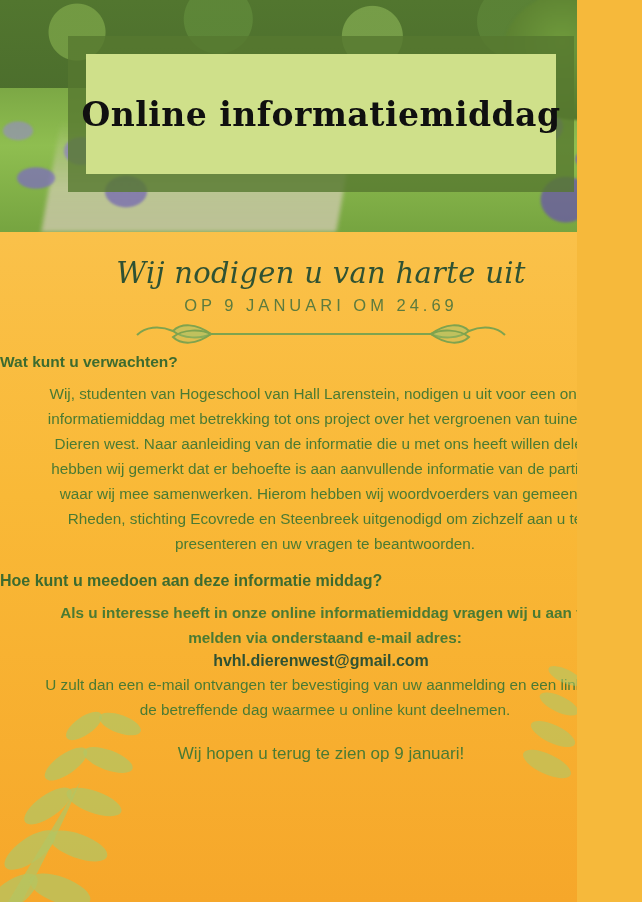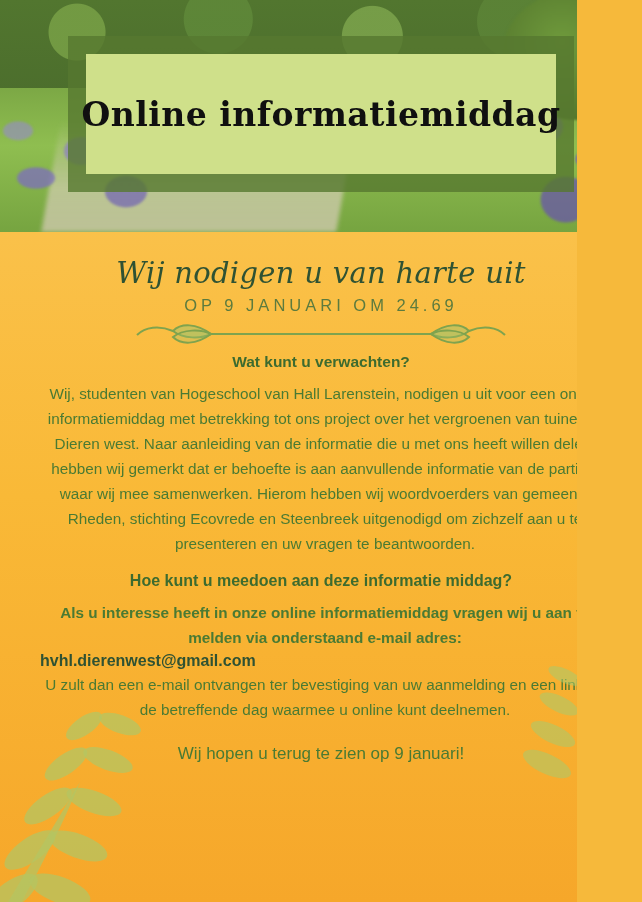--- a/index.html
+++ b/index.html
@@ -147,40 +147,41 @@
     margin-top: 6px;
   }
   .divider {
     position: relative;
     height: 34px;
     margin-top: 2px;
   }
   .divider svg { display: block; margin: 0 auto; }
 
   .section-head {
-    text-align: center;
+    text-align: left;
     font-weight: bold;
     font-size: 15.5px;
     color: #3d6b2f;
     margin: 2px 0 10px 0;
   }
   .section-head.second {
     margin-top: 16px;
     font-size: 16px;
   }
   .para {
     text-align: center;
     font-size: 15.3px;
     line-height: 25px;
     color: #4a7a33;
     padding: 0 28px;
     margin: 0 0 4px 8px;
   }
   .para.small-gap { margin-bottom: 0; font-weight: bold; }
   .email {
+    text-align: center;
     font-weight: bold;
     font-size: 16px;
     color: #2f5233;
     padding: 0 40px;
     margin: 2px 0 2px 0;
   }
   .closing {
     text-align: center;
     font-size: 17px;
     color: #4a7a33;

